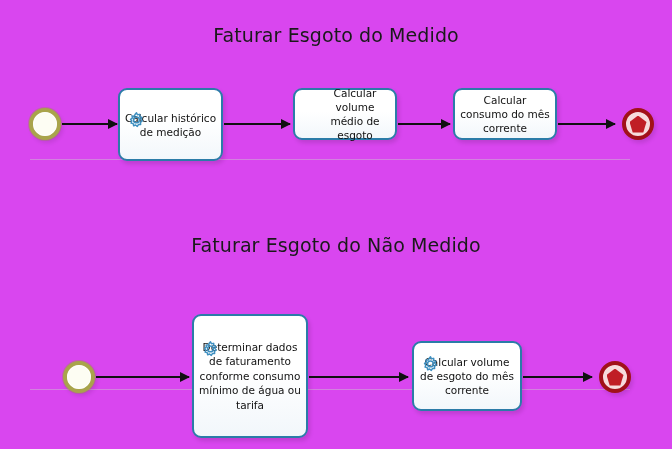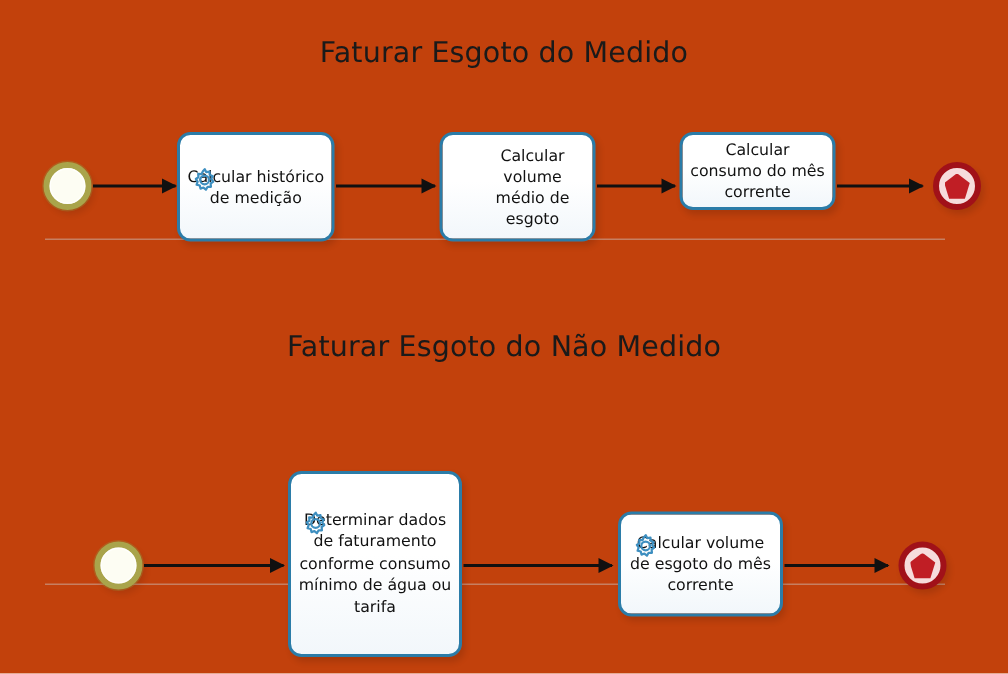--- a/index.html
+++ b/index.html
@@ -7,39 +7,39 @@
     padding: 0;
     background: #ffffff;
   }
   body {
     font-family: "DejaVu Sans", sans-serif;
   }
   #canvas {
     position: relative;
     width: 672px;
     height: 449px;
-    background: #c2410c;
+    background: #d946ef;
     overflow: hidden;
   }
 
   
   .proc-title {
     position: absolute;
     width: 100%;
     left: 0;
     text-align: center;
     font-family: "DejaVu Sans", sans-serif;
     font-size: 19px;
     font-weight: 400;
     color: #1a1a1a;
     letter-spacing: 0.1px;
     white-space: nowrap;
   }
   #title-medido { top: 24px; }
-  #title-nao-medido { top: 220px; text-align: center; }
+  #title-nao-medido { top: 234px; text-align: center; }
 
   
   .event {
     position: absolute;
     box-sizing: border-box;
     border-radius: 50%;
   }
   .start-event {
     width: 32px;
     height: 32px;
@@ -164,21 +164,21 @@
         </g>
       </svg>
       <div class="task-label">Calcular histórico de medição</div>
     </div>
   </div>
 
   <div class="connector" style="left:224px; top:123px; width:66px;">
     <span class="head"></span>
   </div>
 
-  <div class="task" style="left:293px; top:88px; width:104px; height:73px;padding-left:24px;">
+  <div class="task" style="left:293px; top:88px; width:104px; height:52px;padding-left:24px;">
     <div class="task-inner">
       <div class="task-label">Calcular volume médio de esgoto</div>
     </div>
   </div>
 
   <div class="connector" style="left:398px; top:123px; width:52px;">
     <span class="head"></span>
   </div>
 
   <div class="task" style="left:453px; top:88px; width:104px; height:52px;">

